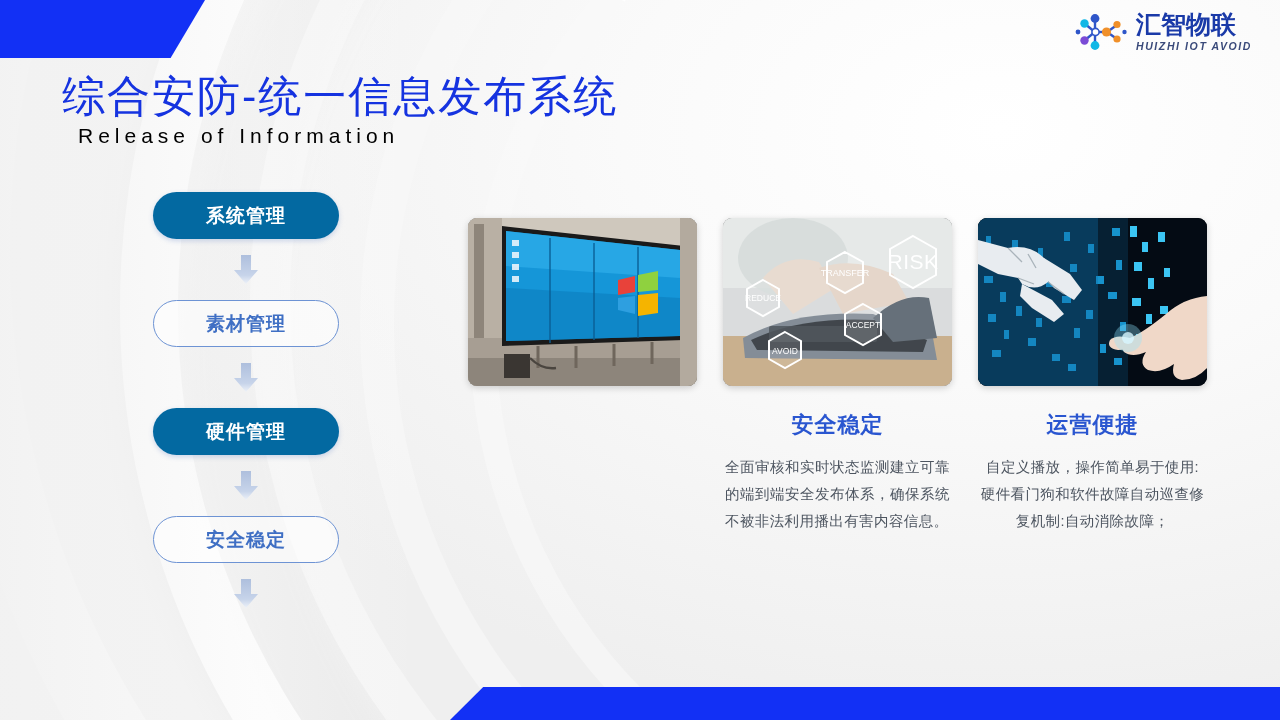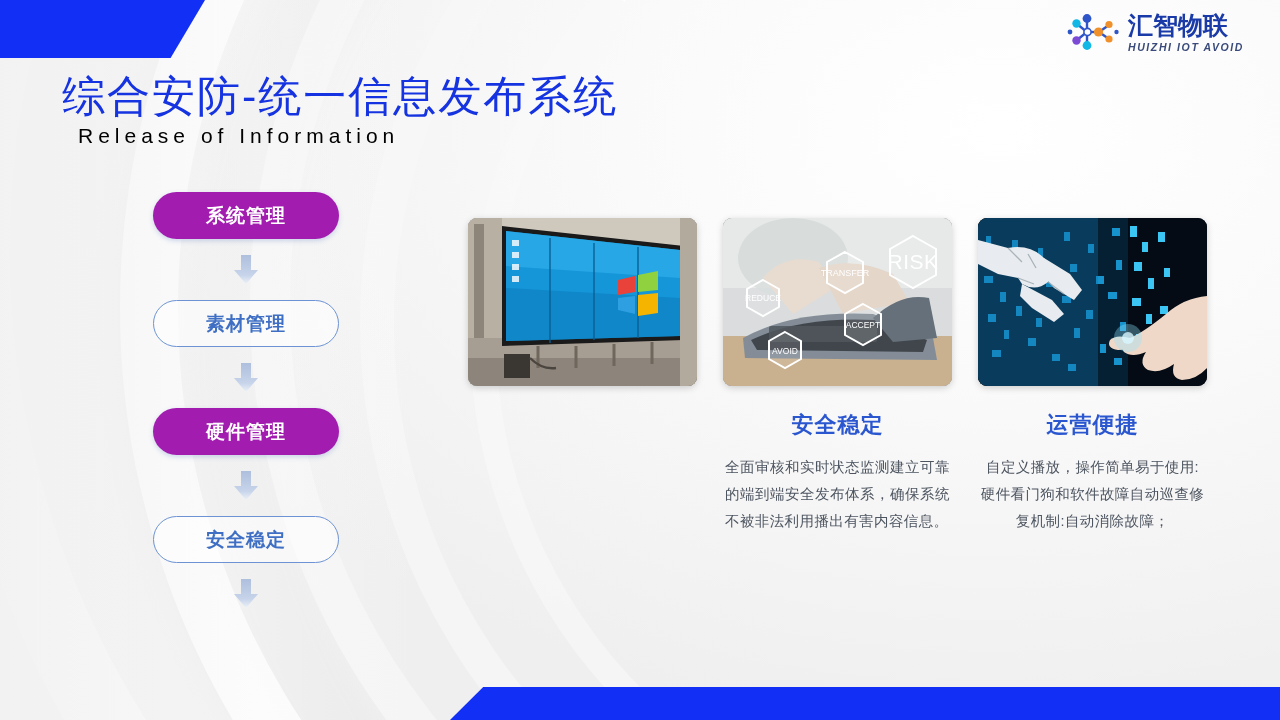--- a/index.html
+++ b/index.html
@@ -105,23 +105,23 @@
     position: absolute;
     left: 450px; bottom: 0;
     width: 830px; height: 33px;
     background: #1230f5;
     clip-path: polygon(4% 0, 100% 0, 100% 100%, 0 100%);
   }
 
   
   .logo {
     position: absolute;
-    right: 36px; top: 12px;
+    right: 28px; top: 12px;
     display: flex;
-    align-items: flex-end;
+    align-items: flex-start;
     gap: 7px;
   }
   .logo-mark { width: 56px; height: 40px; display: block; }
   .logo-text { display: flex; flex-direction: column; line-height: 1; }
   .logo-cn {
     font-size: 25px;
     font-weight: bold;
     color: #1a3aa8;
     letter-spacing: 0px;
   }
@@ -168,21 +168,21 @@
     border-radius: 24px;
     display: flex;
     align-items: center;
     justify-content: center;
     font-size: 19px;
     font-weight: bold;
     letter-spacing: 1px;
     box-sizing: border-box;
   }
   .pill.filled {
-    background: #a21caf;
+    background: #0369a1;
     color: #ffffff;
     box-shadow: 0 2px 5px rgba(70,110,190,0.25);
   }
   .pill.outline {
     background: rgba(255,255,255,0.55);
     color: #3f6fc4;
     border: 1.5px solid #6d93d4;
   }
   .arrow-gap {
     height: 61px;

